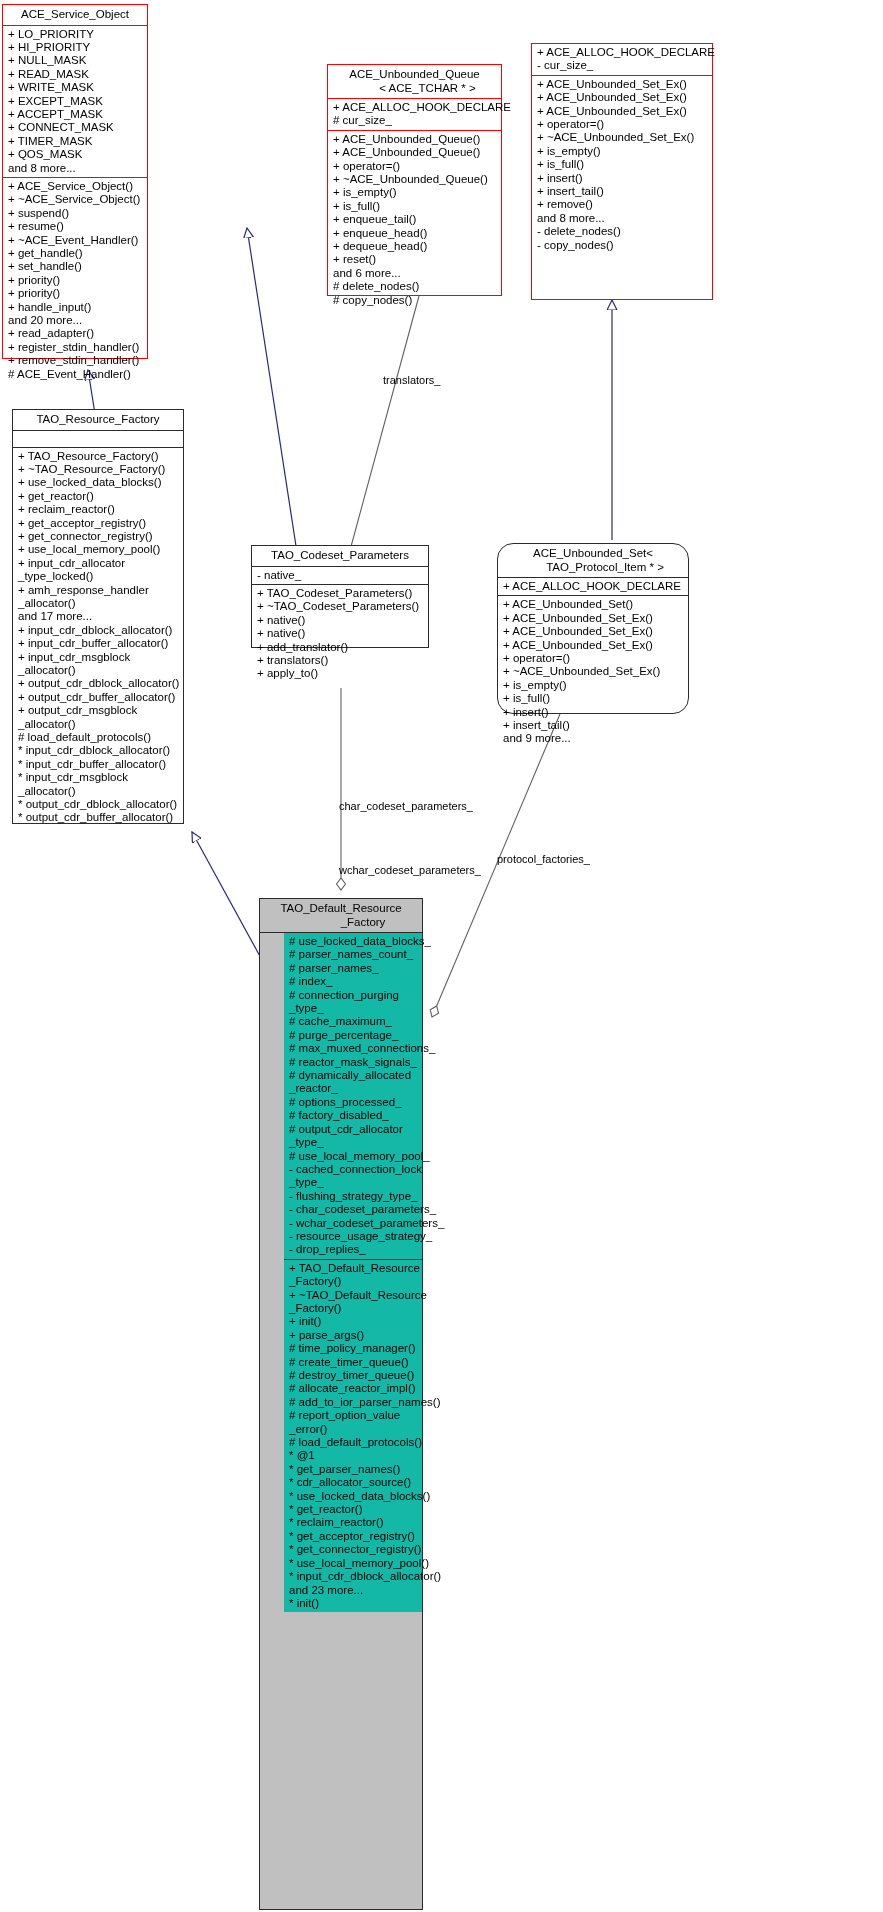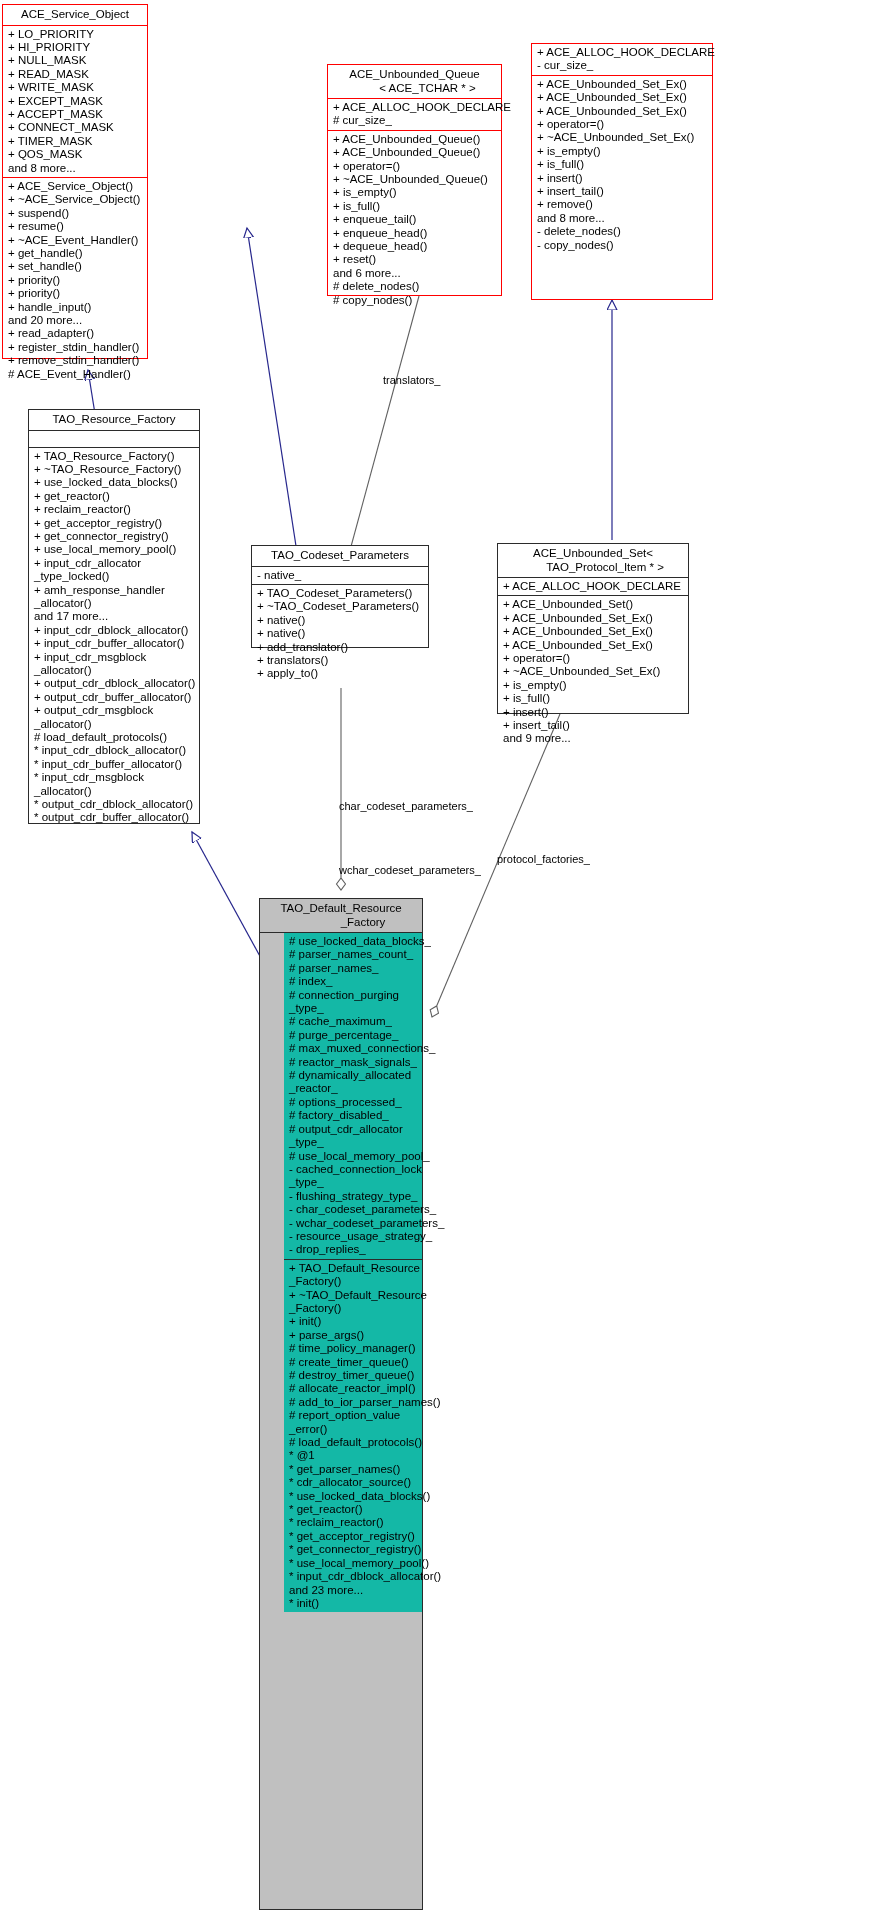--- a/index.html
+++ b/index.html
@@ -139,21 +139,21 @@
       <div>+ is_full()</div>
       <div>+ insert()</div>
       <div>+ insert_tail()</div>
       <div>+ remove()</div>
       <div>and 8 more...</div>
       <div>- delete_nodes()</div>
       <div>- copy_nodes()</div>
     </div>
   </div>
 
-  <div class="node black" style="left:497px;top:543px;width:192px;height:171px;">
+  <div class="node black" style="left:497px;top:543px;width:192px;height:171px;border-radius:16px;">
     <div class="nhdr">
       <div class="hdr2">ACE_Unbounded_Set&lt;</div>
       <div class="hdr2" style="padding-left:24px;">TAO_Protocol_Item * &gt;</div>
     </div>
     <div class="nsec divider">
       <div>+ ACE_ALLOC_HOOK_DECLARE</div>
     </div>
     <div class="nsec">
       <div>+ ACE_Unbounded_Set()</div>
       <div>+ ACE_Unbounded_Set_Ex()</div>
@@ -162,21 +162,21 @@
       <div>+ operator=()</div>
       <div>+ ~ACE_Unbounded_Set_Ex()</div>
       <div>+ is_empty()</div>
       <div>+ is_full()</div>
       <div>+ insert()</div>
       <div>+ insert_tail()</div>
       <div>and 9 more...</div>
     </div>
   </div>
 
-  <div class="node black" style="left:28px;top:409px;width:172px;height:415px;">
+  <div class="node black" style="left:12px;top:409px;width:172px;height:415px;">
     <div class="nhdr">TAO_Resource_Factory</div>
     <div class="nsec divider empty"></div>
     <div class="nsec">
       <div>+ TAO_Resource_Factory()</div>
       <div>+ ~TAO_Resource_Factory()</div>
       <div>+ use_locked_data_blocks()</div>
       <div>+ get_reactor()</div>
       <div>+ reclaim_reactor()</div>
       <div>+ get_acceptor_registry()</div>
       <div>+ get_connector_registry()</div>

